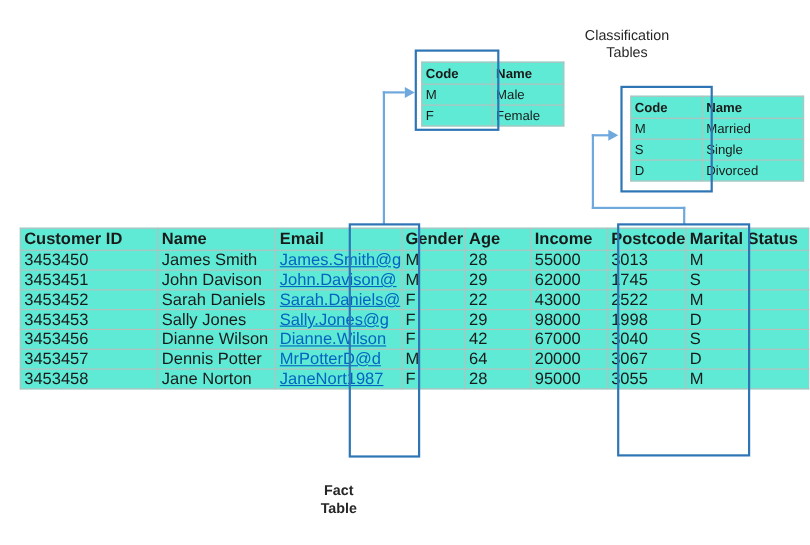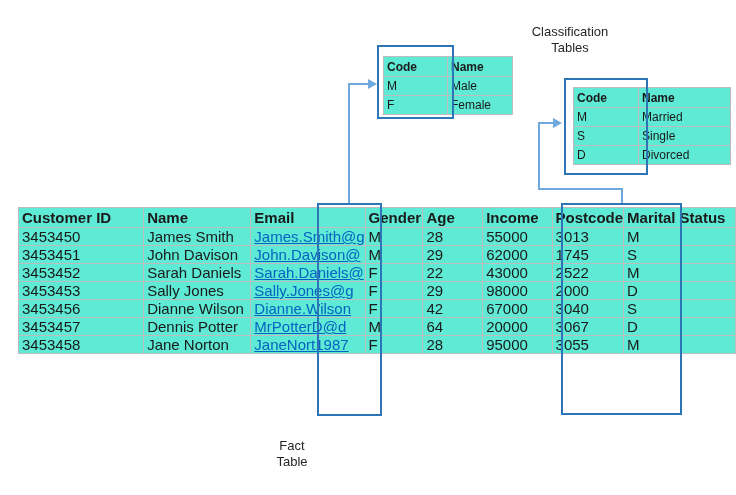--- a/index.html
+++ b/index.html
@@ -40,21 +40,21 @@
   .arrow-right{
     position:absolute;width:0;height:0;
     border-top:5px solid transparent;border-bottom:5px solid transparent;
     border-left:9px solid #6fa8dc;
   }
   #g-arrow{left:368px;top:79px;}
   #m-arrow{left:553px;top:118px;}
   
   .free-label{position:absolute;text-align:center;font-size:13px;line-height:16px;color:#262626;}
   #classification-label{left:505px;top:24px;width:130px;}
-  #fact-label{left:261px;top:438px;width:62px;}
+  #fact-label{left:277px;top:438px;width:62px;font-weight:bold;}
 </style>
 </head>
 <body>
 
 <div id="canvas">
 
   <div class="conn" id="g-conn-v"></div>
   <div class="conn" id="g-conn-h"></div>
   <div class="arrow-right" id="g-arrow"></div>
   <div class="conn" id="m-conn-h-top"></div>
@@ -172,21 +172,21 @@
           <td>2522</td>
           <td>M</td>
         </tr>
         <tr>
           <td>3453453</td>
           <td>Sally Jones</td>
           <td>Sally.Jones@g</td>
           <td>F</td>
           <td>29</td>
           <td>98000</td>
-          <td>2000</td>
+          <td>1998</td>
           <td>D</td>
         </tr>
         <tr>
           <td>3453456</td>
           <td>Dianne Wilson</td>
           <td>Dianne.Wilson</td>
           <td>F</td>
           <td>42</td>
           <td>67000</td>
           <td>3040</td>

